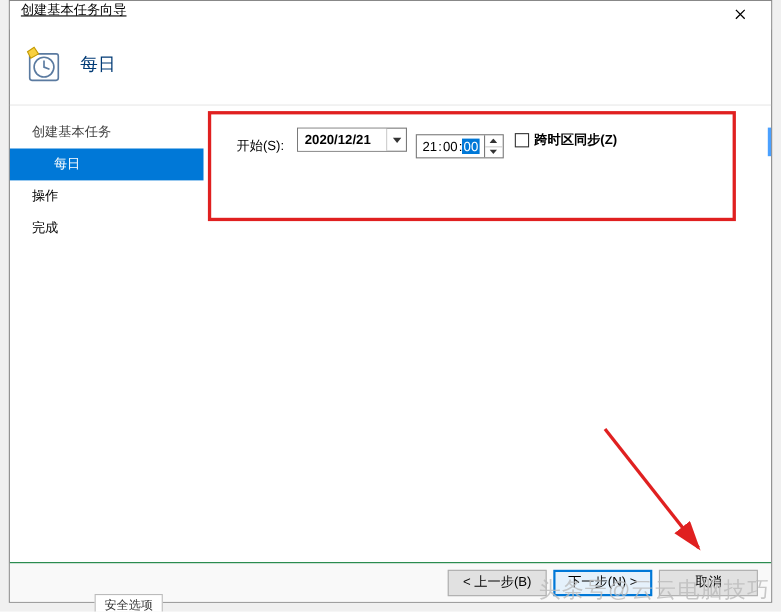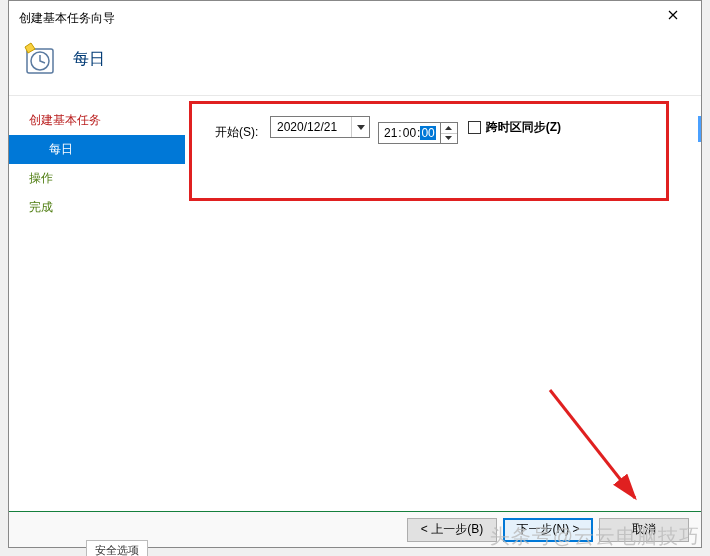--- a/index.html
+++ b/index.html
@@ -1,44 +1,44 @@
 <!DOCTYPE html>
 <html><head>
 <meta charset="utf-8">
 <style>
 * { box-sizing: border-box; margin: 0; padding: 0; font-family: "Microsoft YaHei", "SimSun", sans-serif; font-size: 12px; }
 body { background: #f0f0f0; width: 710px; height: 556px; position: relative; overflow: hidden; }
 
 .dialog { position: absolute; left: 8px; top: 0; width: 694px; height: 548px; background: #fff; border: 1px solid #888; }
 
-.titlebar { height: 26px; display: flex; align-items: flex-end; justify-content: space-between; padding: 0 8px 0 10px; background: #fff; }
+.titlebar { height: 26px; display: flex; align-items: flex-start; justify-content: space-between; padding: 0 8px 0 10px; background: #fff; text-decoration: underline; }
 .titlebar .title { color: #000; }
 .titlebar .close { width: 40px; height: 24px; display: flex; align-items: center; justify-content: center; cursor: pointer; }
 .titlebar .close svg { width: 10px; height: 10px; }
 
 .header-row { display: flex; align-items: center; gap: 16px; padding: 14px 10px 18px 12px; }
 .header-icon { width: 36px; height: 36px; position: relative; }
 .header-text { font-size: 16px; color: #003a75; }
 
 .divider { height: 1px; background: #e8e8e8; }
 
 .body { display: flex; }
 .sidebar { width: 176px; padding-top: 10px; }
-.sidebar-item { padding: 6px 12px 6px 20px; color: #b91c1c; cursor: pointer; }
+.sidebar-item { padding: 6px 12px 6px 20px; color: #404040; cursor: pointer; }
 .sidebar-item.child { padding-left: 40px; }
 .sidebar-item.selected { background: #0078d7; color: #fff; }
-.sidebar-item.dim { color: #4d7c0f; }
+.sidebar-item.dim { color: #000000; }
 
 .main { flex: 1; position: relative; padding-top: 8px; }
 .highlight-box { position: absolute; left: 4px; top: 5px; width: 480px; height: 100px; border: 3px solid #e02020; pointer-events: none; }
 
 .row { display: flex; align-items: center; height: 30px; margin: 8px 0 10px 30px; }
 .lbl { width: 55px; margin-top: 11px; }
 .date-combo { display: flex; border: 1px solid #7a7a7a; height: 22px; background: #fff; }
-.date-combo input { border: none; width: 80px; padding: 0 6px; outline: none; }
+.date-combo input { border: none; width: 80px; padding: 0 6px; outline: none; font-weight: bold; }
 .date-combo .drop { width: 18px; display: flex; align-items: center; justify-content: center; border-left: 1px solid #ccc; cursor: pointer; }
 
 .time-combo { display: flex; border: 1px solid #7a7a7a; height: 22px; background: #fff; margin-left: 8px; margin-top: 12px; }
 .time-combo .time-inner { display: flex; align-items: center; padding: 0 4px; }
 .time-combo .part { padding: 0 1px; }
 .time-combo .part.sel { background: #0078d7; color: #fff; }
 .time-combo .spinner { width: 17px; border-left: 1px solid #7a7a7a; display: flex; flex-direction: column; }
 .time-combo .spin { flex: 1; display: flex; align-items: center; justify-content: center; cursor: pointer; }
 .time-combo .spin:first-child { border-bottom: 1px solid #ccc; }
 

